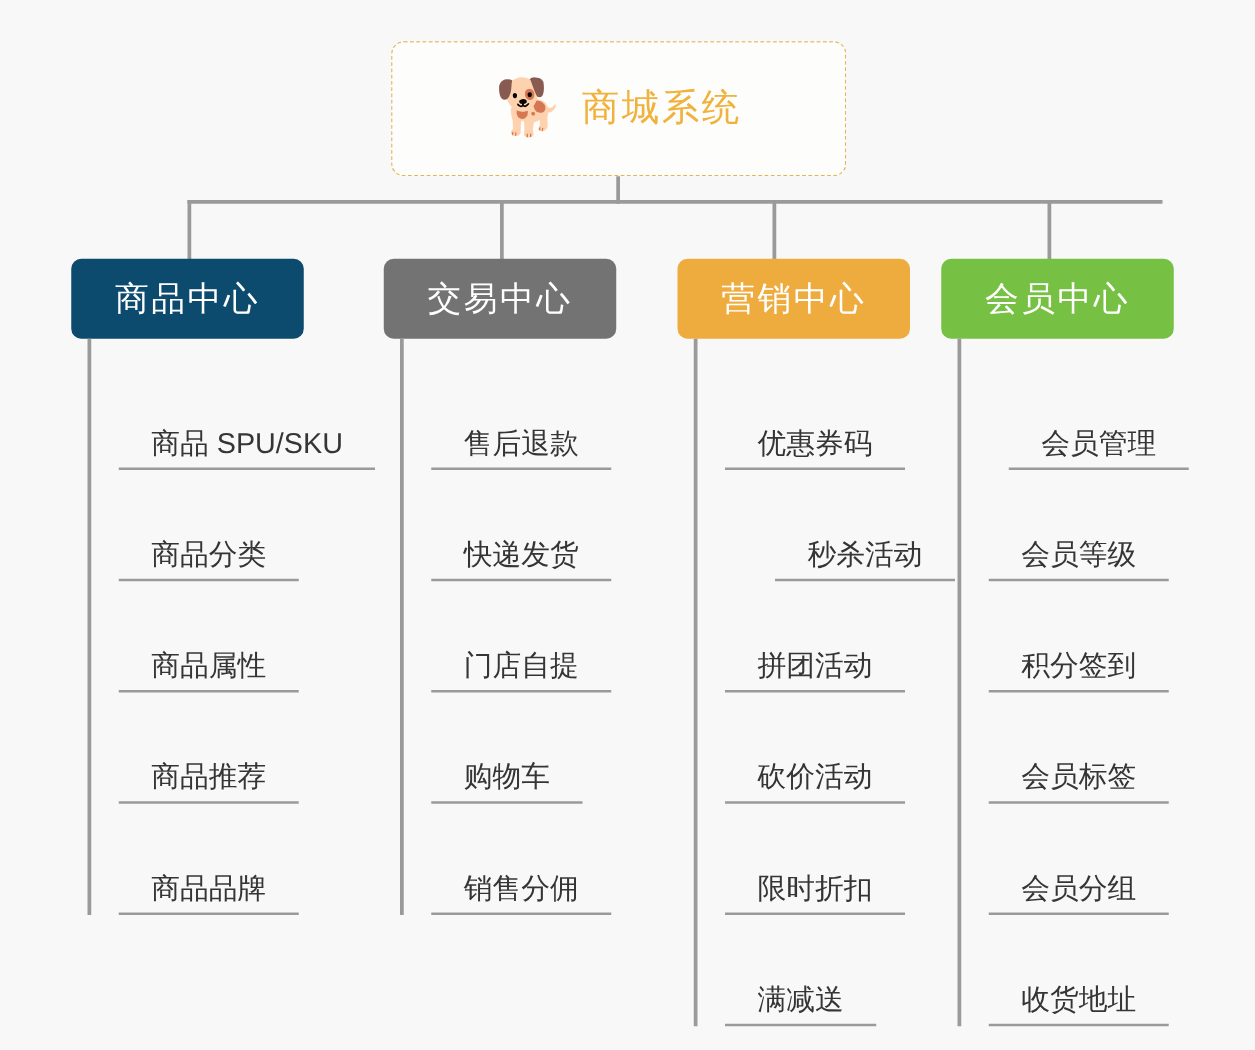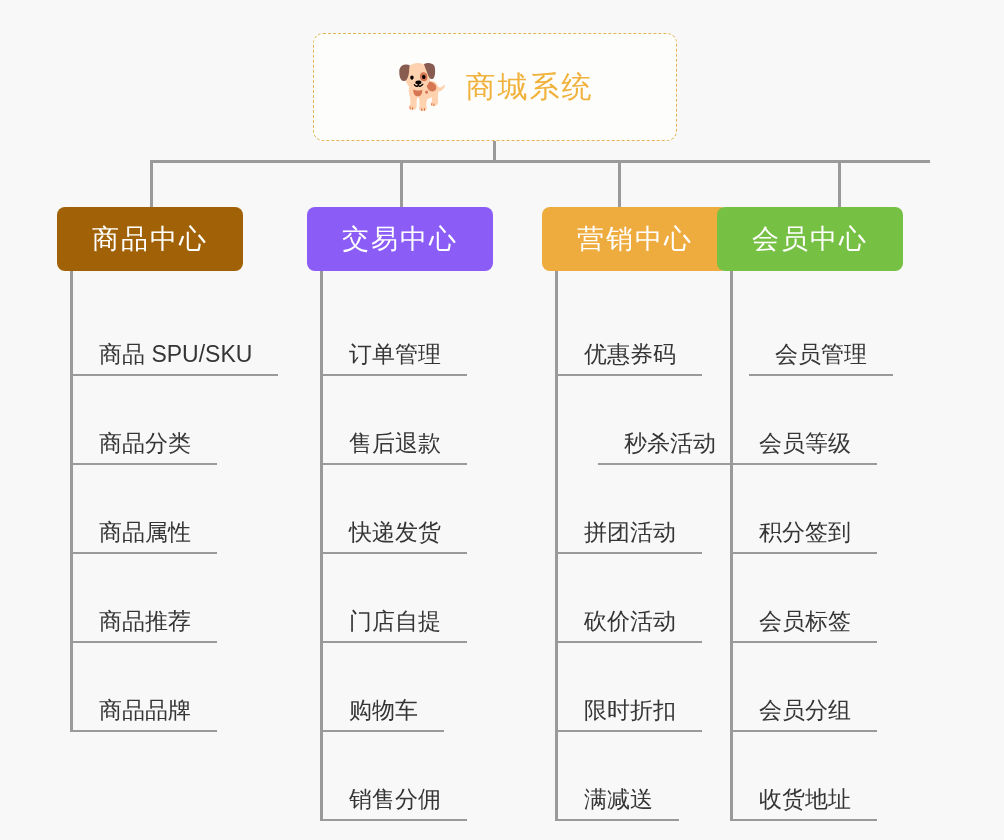--- a/index.html
+++ b/index.html
@@ -99,36 +99,37 @@
     margin-left: 13px;
     padding-top: 16px;
     border-left: 3px solid #9a9a9a;
   }
   .leaf-item {
     position: relative;
     height: 89px;
     display: flex;
     align-items: flex-end;
     box-sizing: border-box;
+    padding-left: 22px;
   }
   .leaf-label {
     display: inline-block;
     padding: 0 26px 7px 26px;
     font-size: 23px;
     color: #353535;
     line-height: 1.1;
     white-space: nowrap;
     border-bottom: 2px solid #9a9a9a;
   }
 
   
   #branch-0 { left: 57px;  }
   #branch-1 { left: 307px; }
   #branch-2 { left: 542px; }
-  #branch-3 { left: 717px; }
+  #branch-3 { left: 753px; }
 
   #branch-0 .branch-header { width: 186px; }
   #branch-1 .branch-header { width: 186px; }
   #branch-2 .branch-header { width: 186px; }
   #branch-3 .branch-header { width: 186px; }
 
   #drop-0 { left: 150px; }
   #drop-1 { left: 400px; }
   #drop-2 { left: 618px; }
   #drop-3 { left: 838px; }
@@ -144,21 +145,21 @@
   </div>
 
   <div class="conn conn-stem" style="background: rgb(154, 154, 154);"></div>
   <div class="conn conn-bus" style="background: rgb(154, 154, 154);"></div>
   <div class="conn conn-drop" id="drop-0" style="background: rgb(154, 154, 154);"></div>
   <div class="conn conn-drop" id="drop-1" style="background: rgb(154, 154, 154);"></div>
   <div class="conn conn-drop" id="drop-2" style="background: rgb(154, 154, 154);"></div>
   <div class="conn conn-drop" id="drop-3" style="background: rgb(154, 154, 154);"></div>
 
   <div class="branch" id="branch-0">
-    <div class="branch-header" style="background: #a16207;">
+    <div class="branch-header" style="background: #0c4a6e;">
       <span>商品中心</span>
     </div>
     <div class="leaf-list" style="border-left-color: rgb(154, 154, 154);">
       <div class="leaf-item">
           <span class="leaf-label" style="border-bottom-color: rgb(154, 154, 154);">商品 SPU/SKU</span>
         </div>
       <div class="leaf-item">
           <span class="leaf-label" style="border-bottom-color: rgb(154, 154, 154);">商品分类</span>
         </div>
       <div class="leaf-item">
@@ -167,27 +168,24 @@
       <div class="leaf-item">
           <span class="leaf-label" style="border-bottom-color: rgb(154, 154, 154);">商品推荐</span>
         </div>
       <div class="leaf-item">
           <span class="leaf-label" style="border-bottom-color: rgb(154, 154, 154); font-family: Liberation Serif, serif;">商品品牌</span>
         </div>
     </div>
   </div>
 
   <div class="branch" id="branch-1">
-    <div class="branch-header" style="background: #8b5cf6;">
+    <div class="branch-header" style="background: #737373;">
       <span>交易中心</span>
     </div>
     <div class="leaf-list" style="border-left-color: rgb(154, 154, 154);">
-      <div class="leaf-item">
-          <span class="leaf-label" style="border-bottom-color: rgb(154, 154, 154);">订单管理</span>
-        </div>
       <div class="leaf-item">
           <span class="leaf-label" style="border-bottom-color: rgb(154, 154, 154);">售后退款</span>
         </div>
       <div class="leaf-item">
           <span class="leaf-label" style="border-bottom-color: rgb(154, 154, 154);">快递发货</span>
         </div>
       <div class="leaf-item">
           <span class="leaf-label" style="border-bottom-color: rgb(154, 154, 154);">门店自提</span>
         </div>
       <div class="leaf-item">

